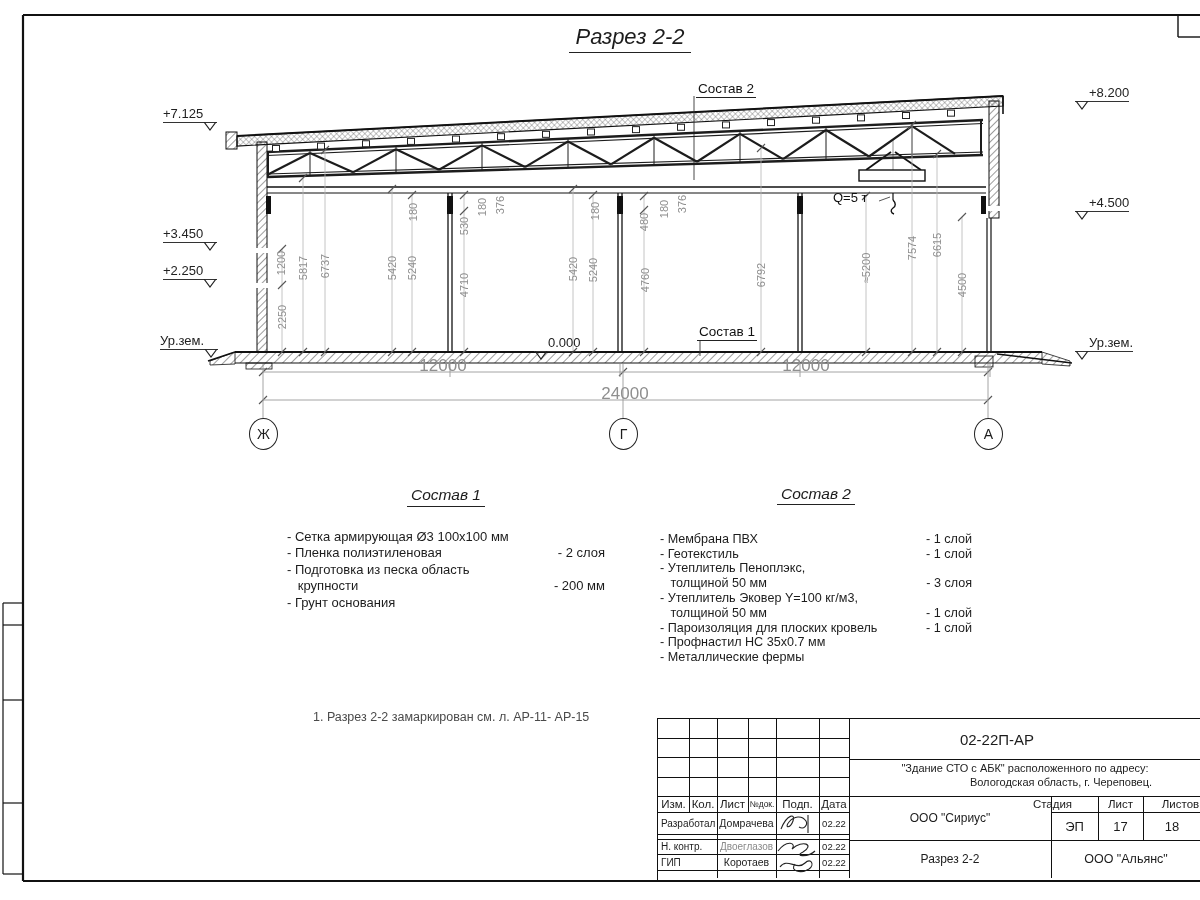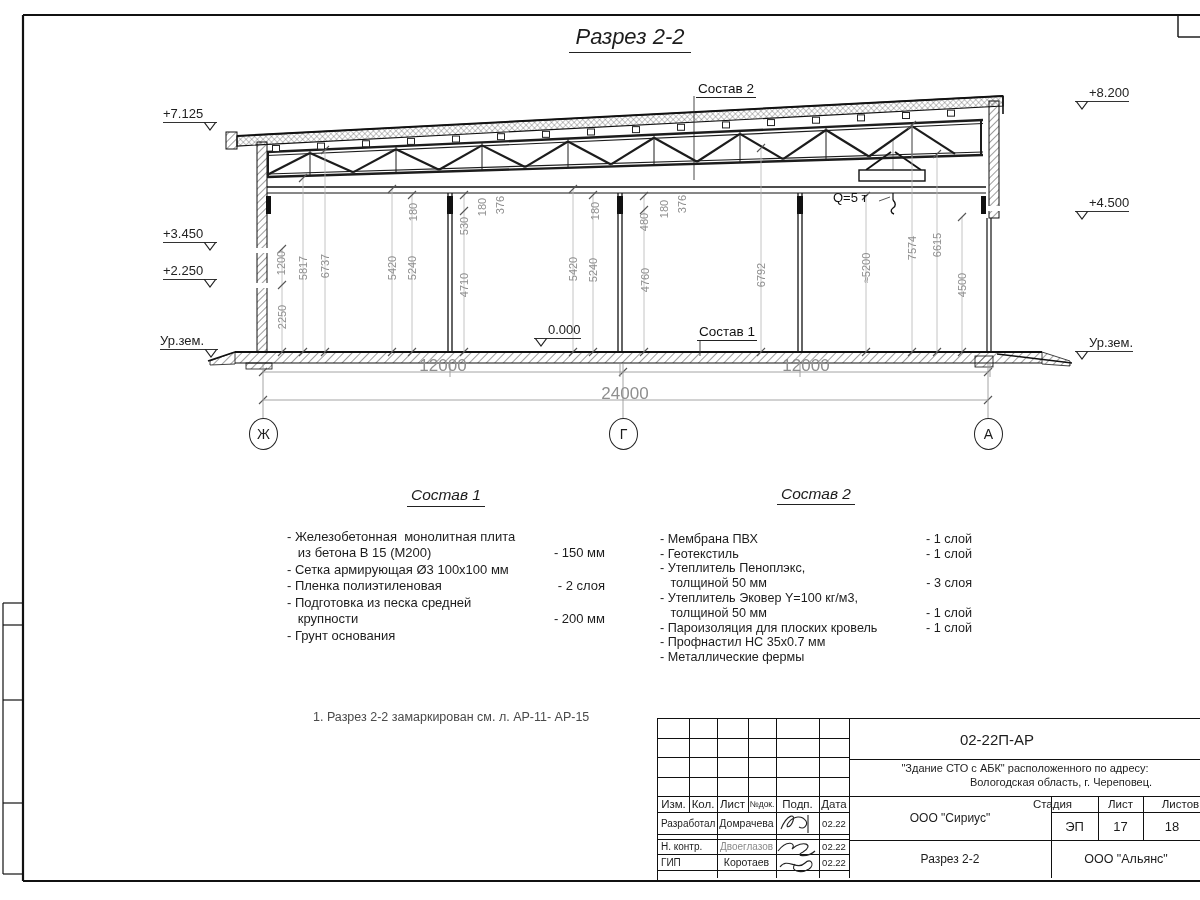--- a/index.html
+++ b/index.html
@@ -289,49 +289,44 @@
       </svg></div>
     <div class="emark" style="left: 1075px; top: 85px; padding-left: 14px;">+8.200<svg width="14" height="9" style="left: 0px;">
         <path d="M1,0 L7,8 L13,0" fill="none" stroke="#222" stroke-width="1.2"></path>
       </svg></div>
     <div class="emark" style="left: 1075px; top: 195px; padding-left: 14px;">+4.500<svg width="14" height="9" style="left: 0px;">
         <path d="M1,0 L7,8 L13,0" fill="none" stroke="#222" stroke-width="1.2"></path>
       </svg></div>
     <div class="emark" style="left: 1075px; top: 335px; padding-left: 14px;">Ур.зем.<svg width="14" height="9" style="left: 0px;">
         <path d="M1,0 L7,8 L13,0" fill="none" stroke="#222" stroke-width="1.2"></path>
       </svg></div>
-    <div class="emark" style="left: 534px; top: 322px; padding-left: 14px; text-align: right;">0.000<svg width="14" height="9" style="left: 0px;">
+    <div class="emark" style="left: 534px; top: 335px; padding-left: 14px; text-align: right;">0.000<svg width="14" height="9" style="left: 0px;">
         <path d="M1,0 L7,8 L13,0" fill="none" stroke="#222" stroke-width="1.2"></path>
       </svg></div>
     <div class="bubble" style="left: 249px; top: 418px;">Ж</div>
     <div class="bubble" style="left: 609px; top: 418px;">Г</div>
     <div class="bubble" style="left: 974px; top: 418px;">А</div>
     <div class="callout" style="left: 696px; top: 81px;">Состав 2</div>
     <div class="callout" style="left: 697px; top: 324px;">Состав 1</div>
     <div class="qlabel" style="left: 833px; top: 190px;">Q=5 т</div>
   </div>
 
 <div class="comp" id="comp1" style="left:287px;top:487px;width:318px">
   <div class="comp-title"><span>Состав 1</span></div>
   <div class="comp-items" id="comp1-items">
       <div class="comp-row">
-        <div class="comp-name">- Железобетонная  монолитная плита
-   из бетона В 15 (М200)</div>
-        <div class="comp-val">- 150 мм</div>
-      </div>
-      <div class="comp-row">
         <div class="comp-name">- Сетка армирующая Ø3 100х100 мм</div>
         <div class="comp-val"></div>
       </div>
       <div class="comp-row">
         <div class="comp-name">- Пленка полиэтиленовая</div>
         <div class="comp-val">-  2 слоя</div>
       </div>
       <div class="comp-row">
-        <div class="comp-name">- Подготовка из песка средней
+        <div class="comp-name">- Подготовка из песка область
    крупности</div>
         <div class="comp-val">- 200 мм</div>
       </div>
       <div class="comp-row">
         <div class="comp-name">- Грунт основания</div>
         <div class="comp-val"></div>
       </div>
     </div>
 </div>
 

